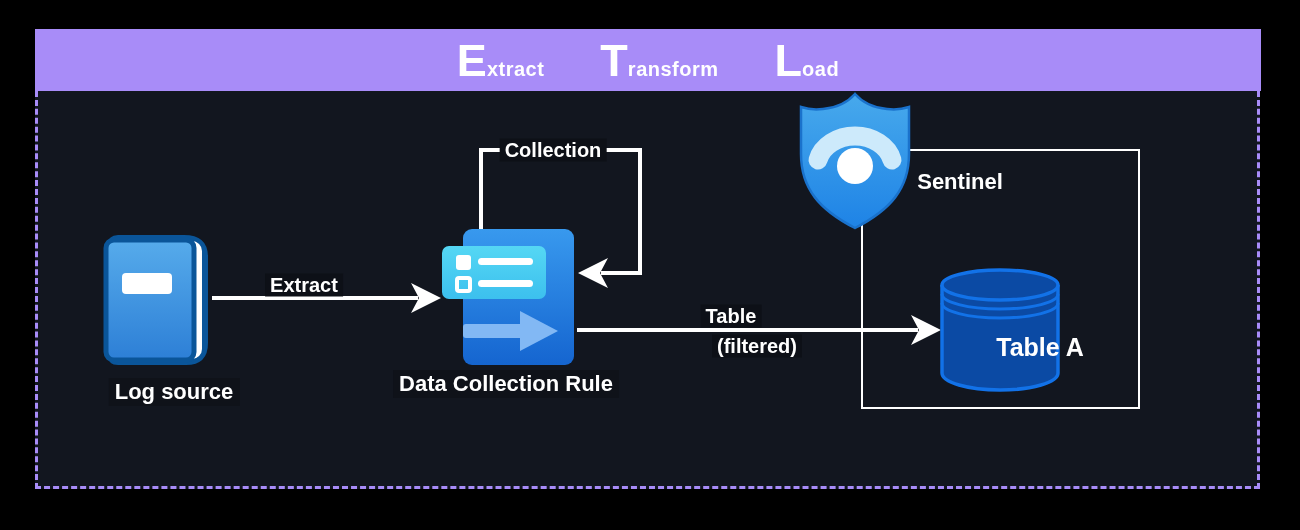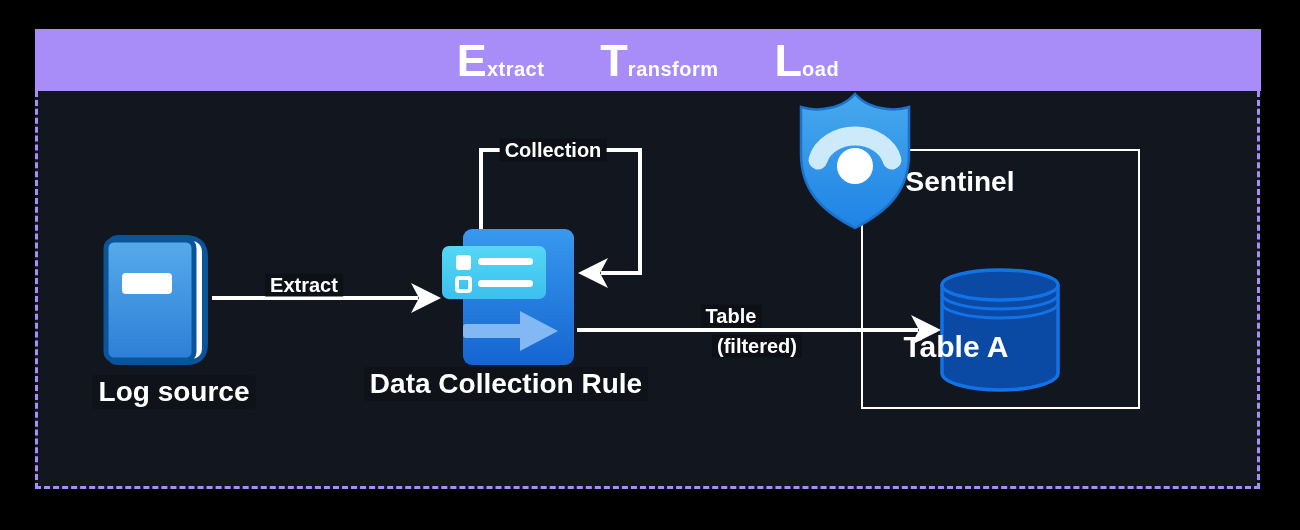--- a/index.html
+++ b/index.html
@@ -26,21 +26,21 @@
     border:2px solid #ffffff;background:transparent;
   }
   .connector-layer{position:absolute;left:0;top:0;width:1300px;height:530px;pointer-events:none;}
   .icon{position:absolute;}
   
   .lbl{
     position:absolute;transform:translate(-50%,-50%);
     color:#fff;font-weight:bold;white-space:nowrap;text-align:center;
   }
   .conn-lbl{font-size:20px;background:#0d1017;padding:0 5px;}
-  .caption{font-size:28px;background:#0f1219;padding:1px 6px;}
+  .caption{font-size:22px;background:#0f1219;padding:1px 6px;}
   .plain{background:transparent;}
 </style>
 </head>
 <body>
 
 <div class="banner">
   <span class="word">
       <span class="big">E</span>
       <span class="rest">xtract</span>
     </span>
@@ -124,18 +124,18 @@
 <svg class="icon" style="left:938px;top:267px" width="124" height="127" viewBox="0 0 124 127">
   <path d="M4 18 L4 106 A58 17 0 0 0 120 106 L120 18" fill="#0b4aa4" stroke="#1272e8" stroke-width="3.5"></path>
   <ellipse cx="62" cy="18" rx="58" ry="15" fill="#0b4aa4" stroke="#1272e8" stroke-width="3.5"></ellipse>
   <path d="M4 27 A58 15 0 0 0 120 27" fill="none" stroke="#1272e8" stroke-width="3"></path>
   <path d="M4 36 A58 15 0 0 0 120 36" fill="none" stroke="#1272e8" stroke-width="3"></path>
 </svg>
 
 <div class="lbl caption" style="left:174px;top:392px">Log source</div>
 <div class="lbl caption" style="left:506px;top:384px">Data Collection Rule</div>
 <div class="lbl caption plain" style="left:960px;top:182px">Sentinel</div>
-<div class="lbl plain" style="left:956px;top:347px;font-size:30px">Table A</div>
+<div class="lbl plain" style="left:1040px;top:347px;font-size:25px">Table A</div>
 
 <div class="lbl conn-lbl" style="left:304px;top:285px">Extract</div>
 <div class="lbl conn-lbl" style="left:553px;top:150px">Collection</div>
 <div class="lbl conn-lbl" style="left:731px;top:316px">Table</div>
 <div class="lbl conn-lbl" style="left:757px;top:346px">(filtered)</div>
 
 </body></html>

